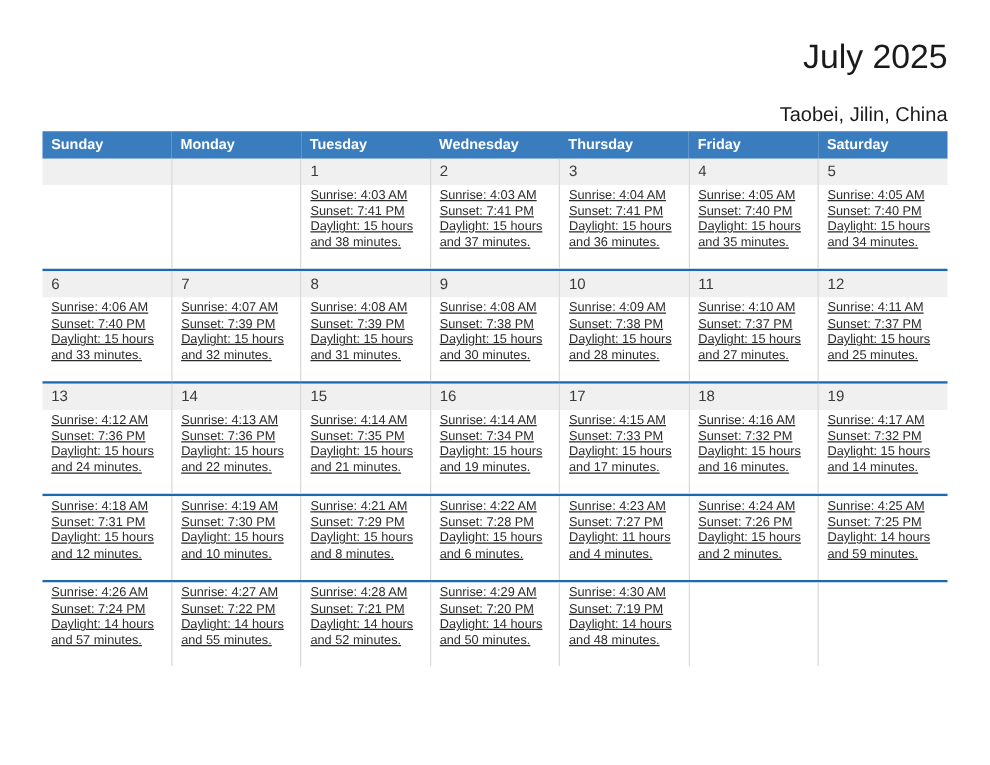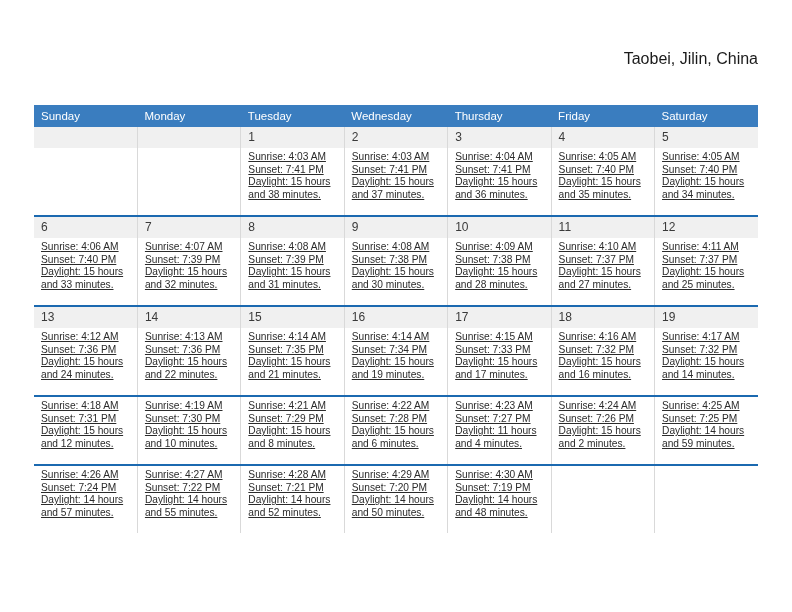--- a/index.html
+++ b/index.html
@@ -91,21 +91,21 @@
     width: 724px;
     border-collapse: collapse;
     table-layout: fixed;
   }
   .cal col { width: 103.43px; }
 
   .cal thead th {
     background: #3a7dbf;
     color: #ffffff;
     font-size: 11.5px;
-    font-weight: normal;
+    font-weight: bold;
     text-align: left;
     padding: 5px 0 5px 7px;
     height: 10px;
     border: none;
   }
 
   .weeksep td {
     padding: 0;
     height: 2px;
     background: #1b69b0;
@@ -141,20 +141,21 @@
   .info div { white-space: nowrap; }
   .info .daylight { white-space: normal; }
 </style>
 </head>
 <body>
 
 <div class="page">
 
   <div class="top">
     <div class="titlewrap">
+      <div class="cal-title">July 2025</div>
       <div class="cal-sub">Taobei, Jilin, China</div>
     </div>
   </div>
 
   <table class="cal">
     <colgroup>
       <col>
         <col>
         <col>
         <col>

